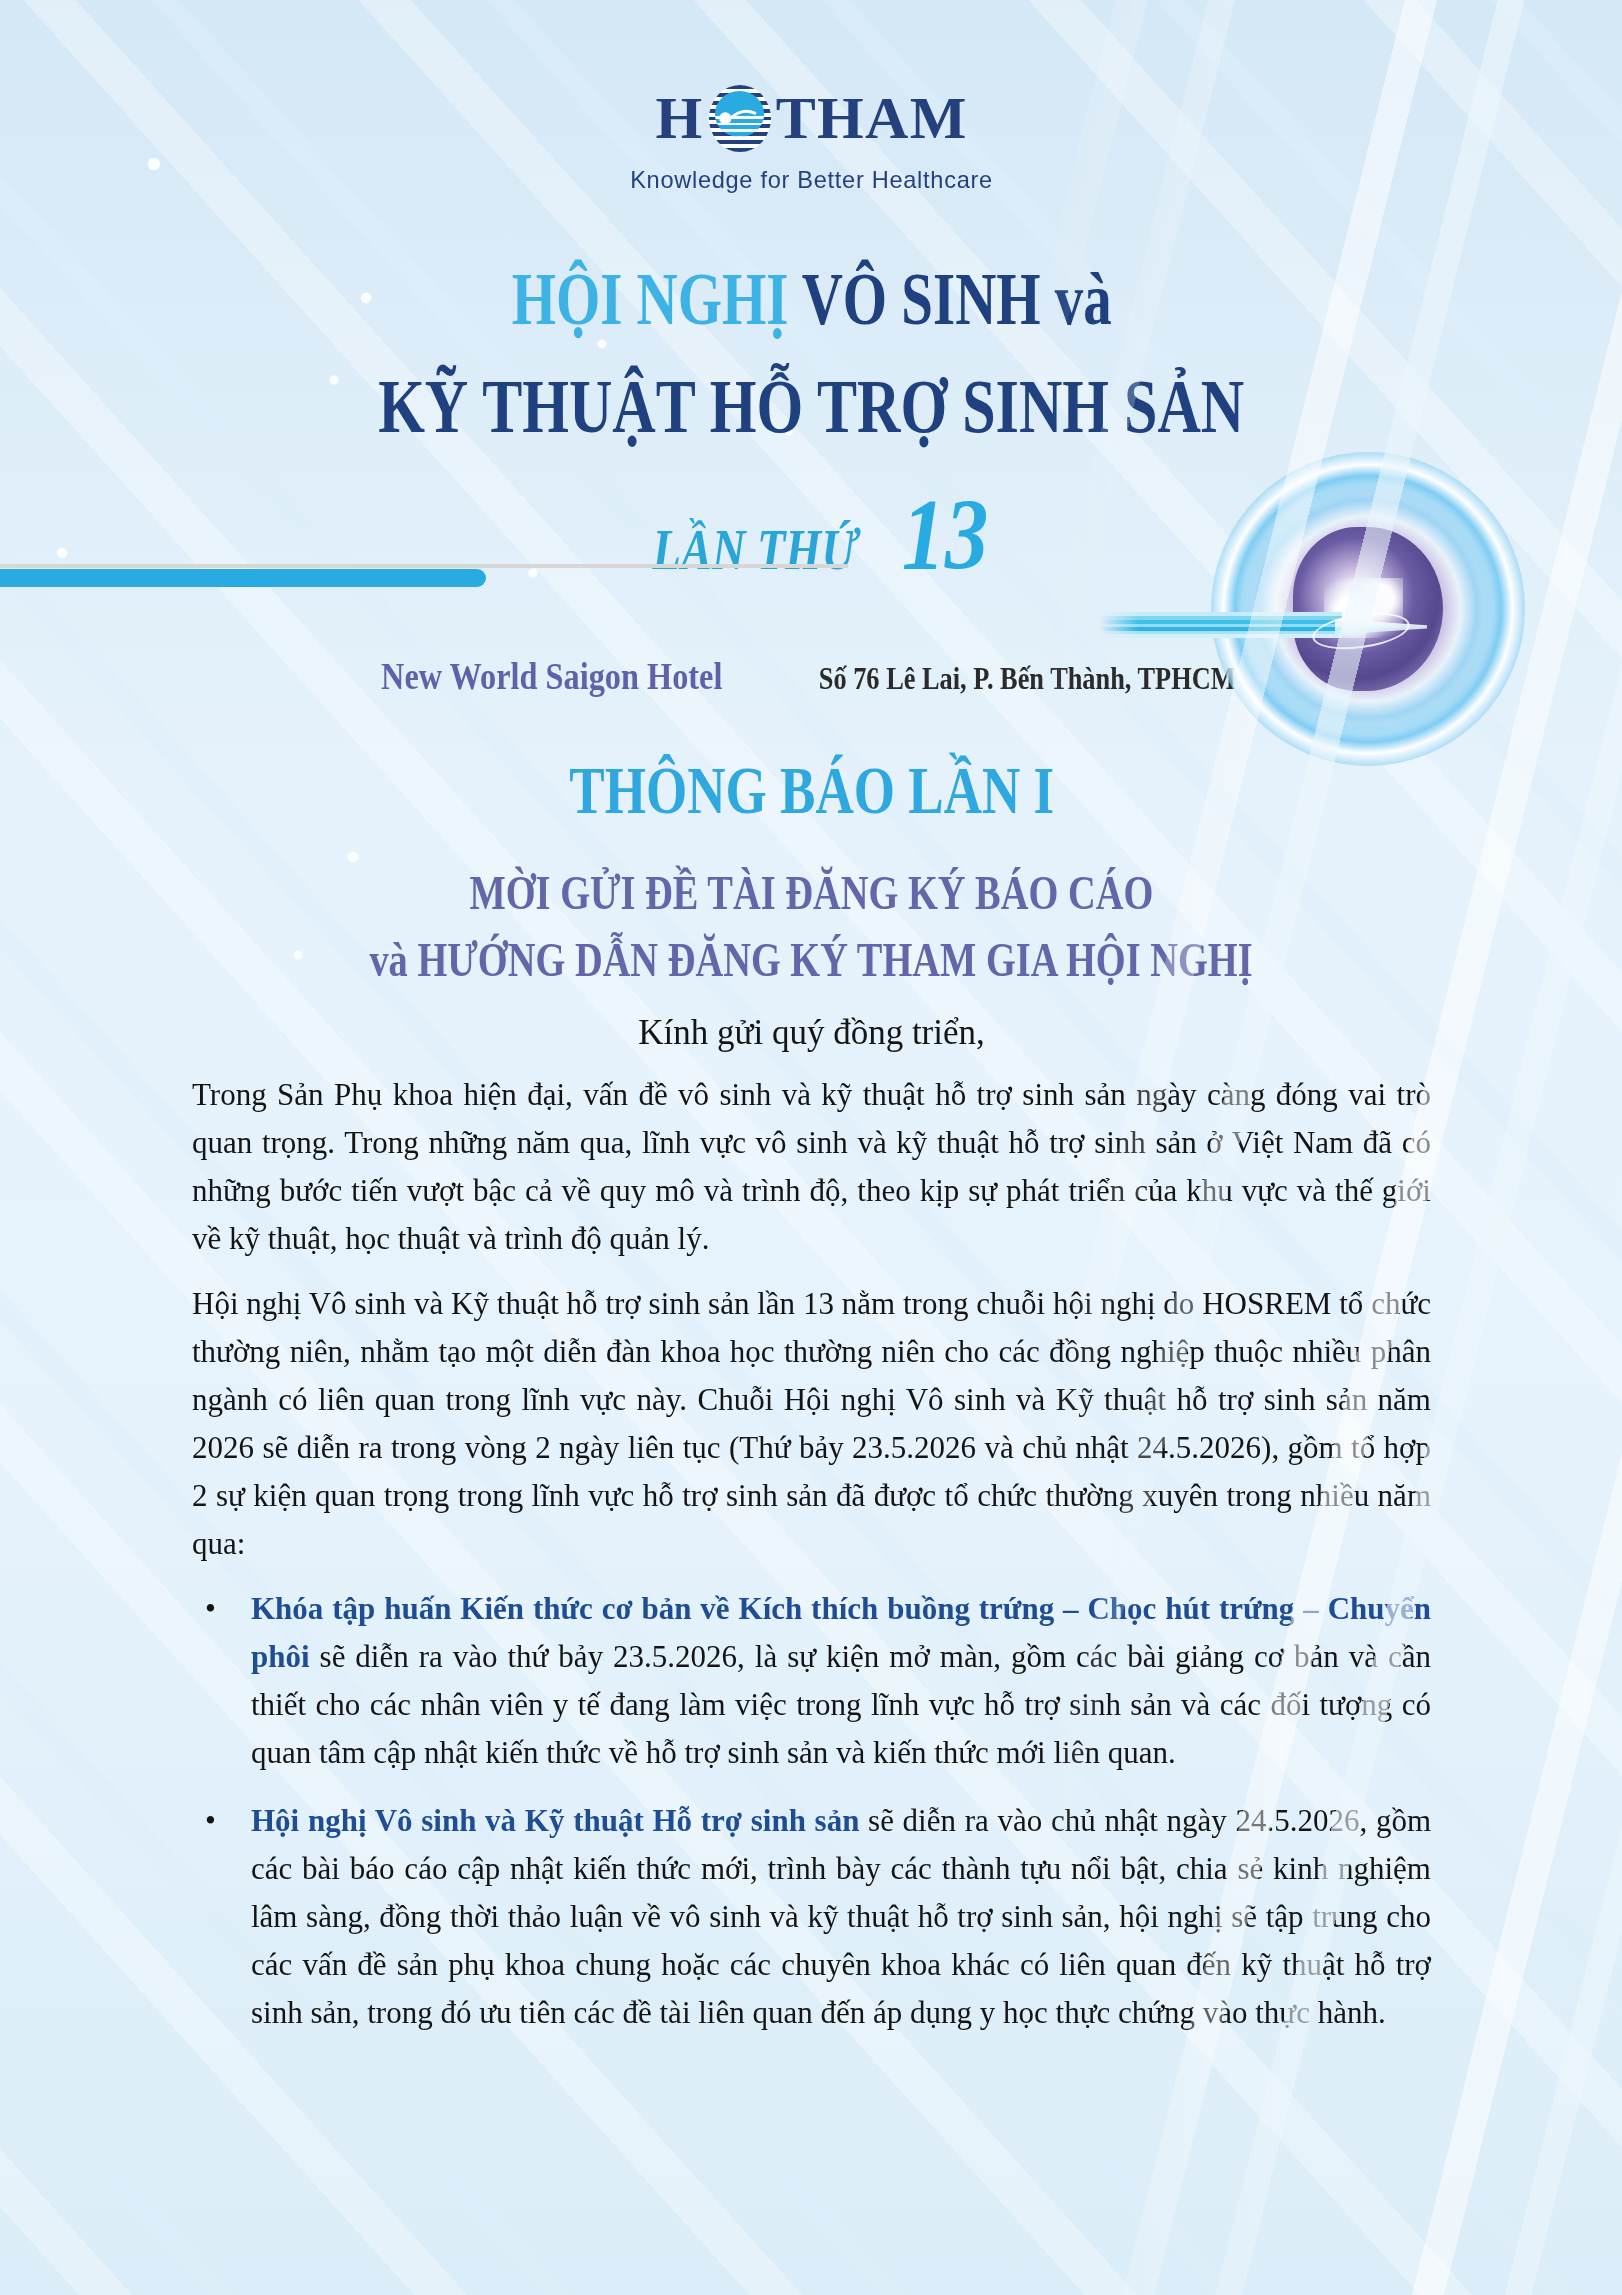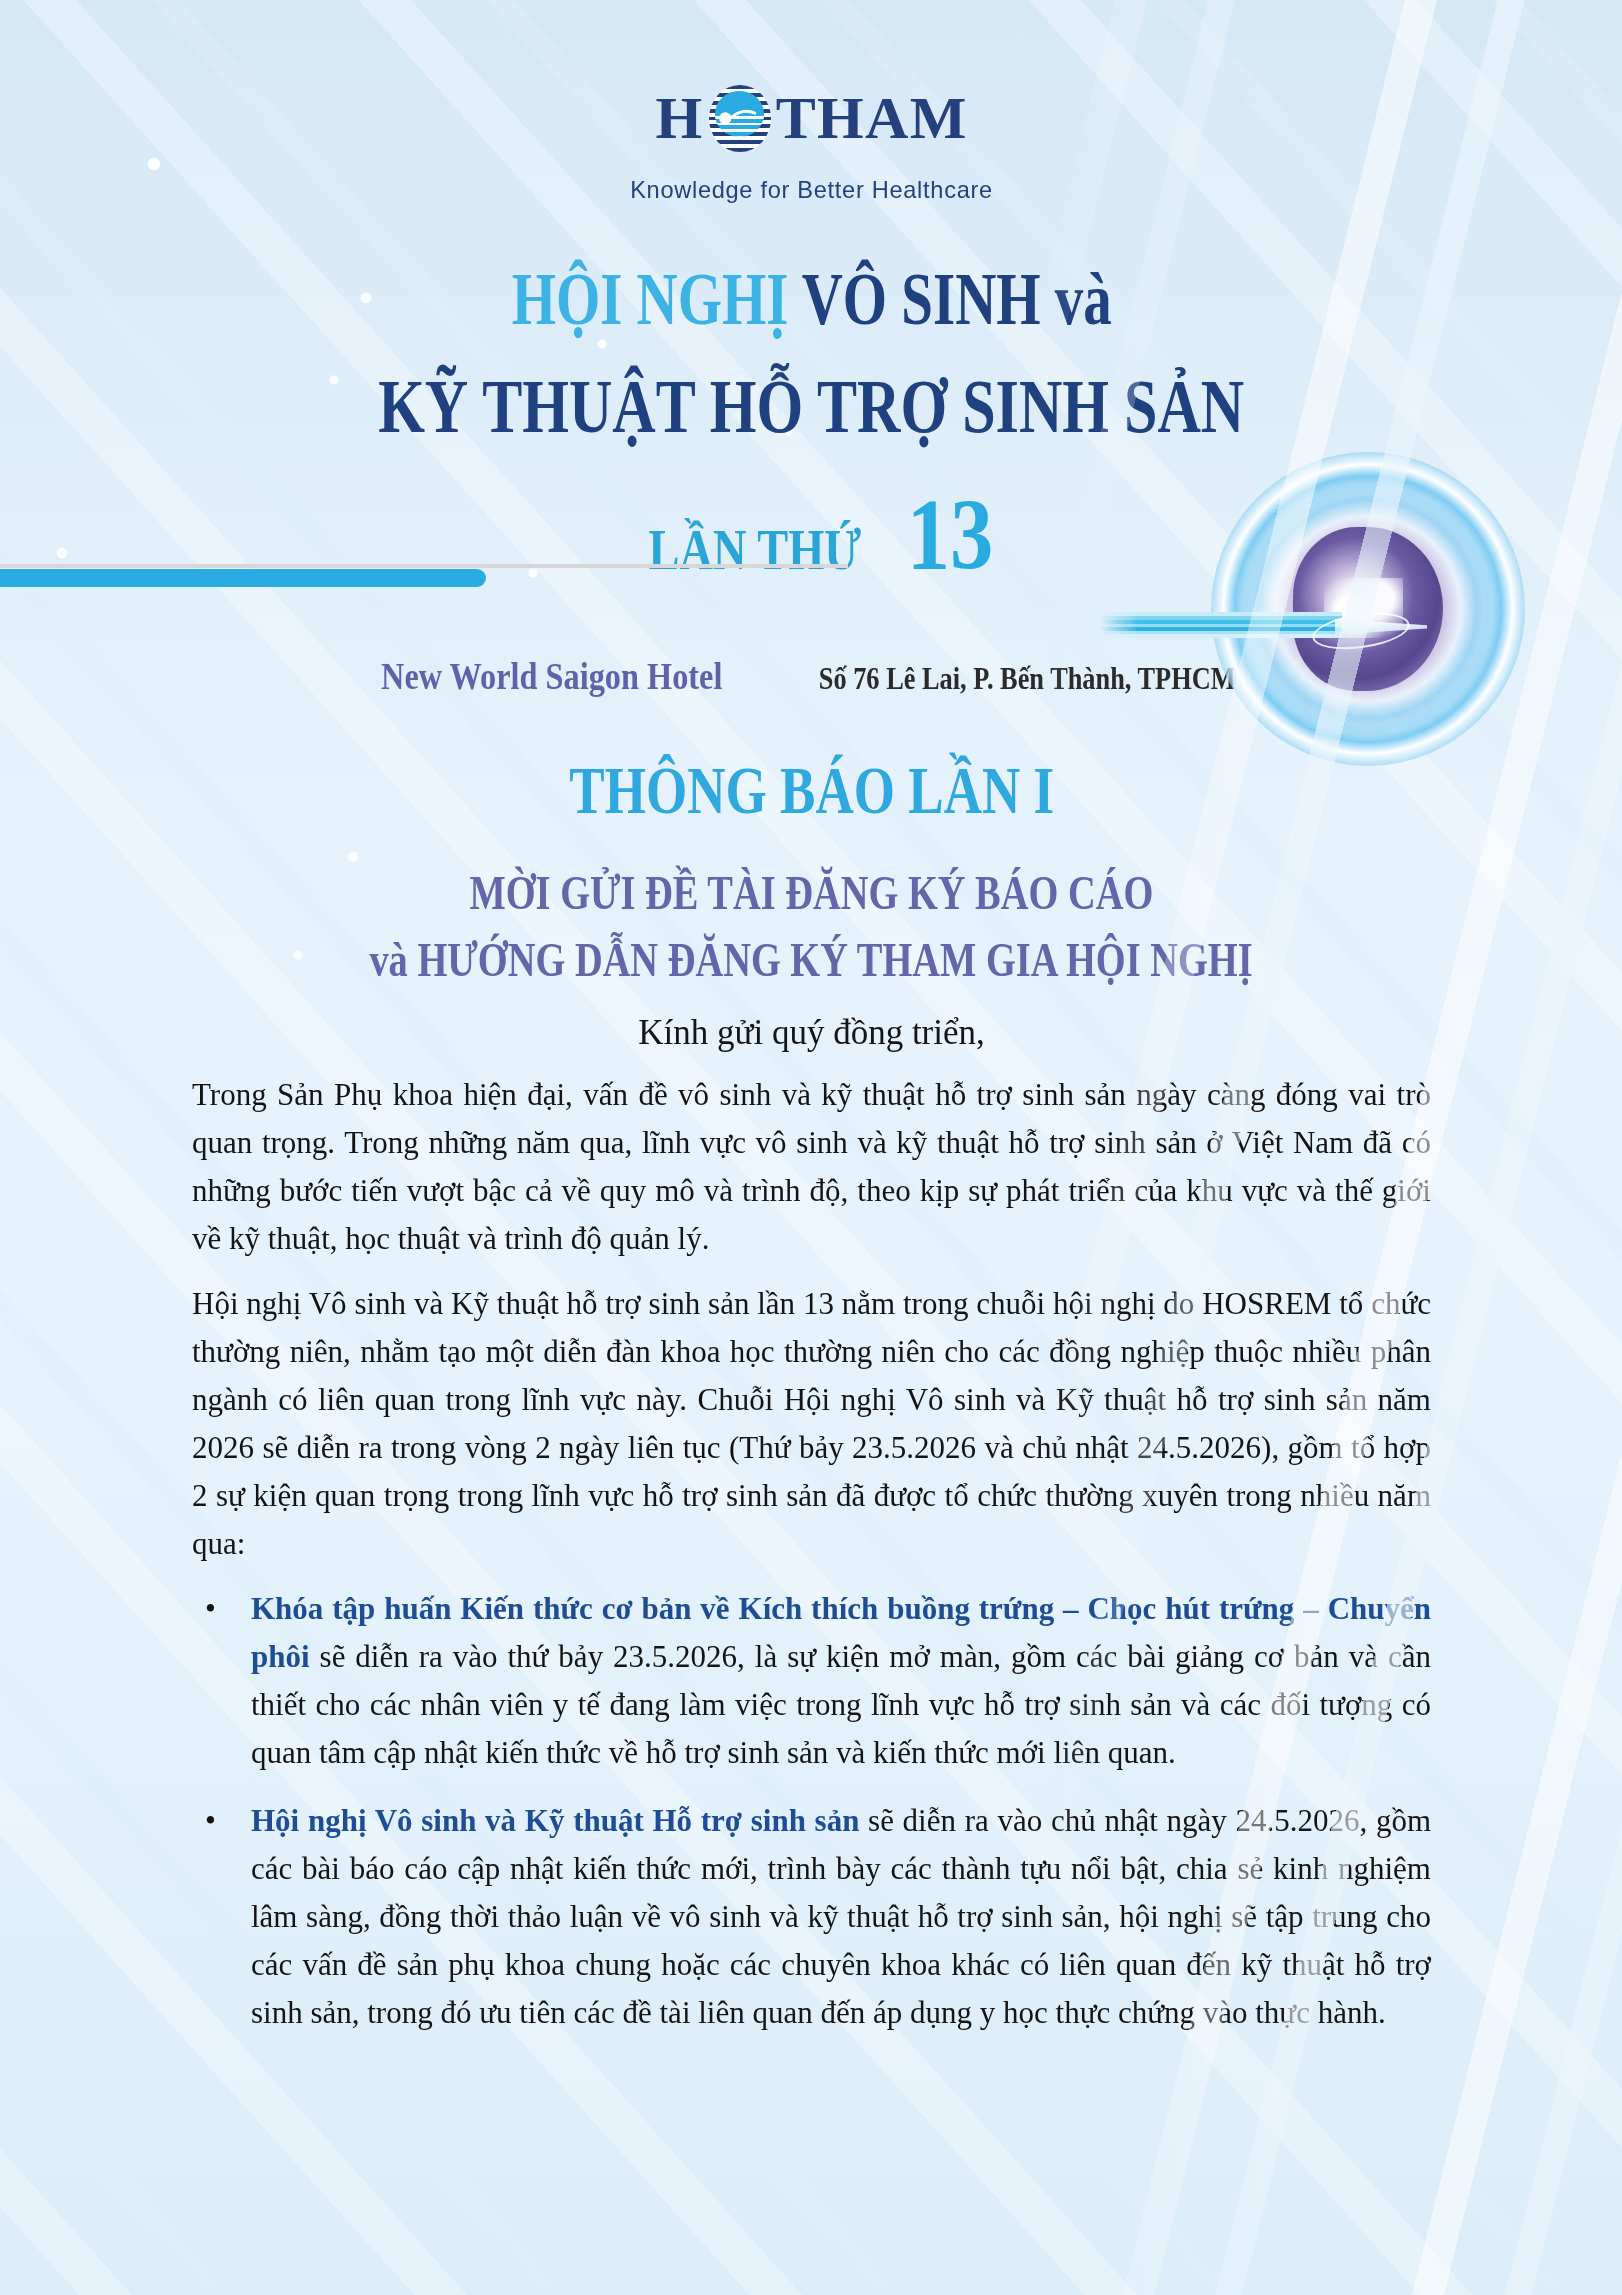--- a/index.html
+++ b/index.html
@@ -46,28 +46,28 @@
   .logo { top:84px; }
   .logo-word { display:flex; align-items:center; justify-content:center; gap:5.2px;
     color:#24417e; font-weight:700; font-size:60px; letter-spacing:1.3px; }
   .o-icon { position:relative; width:62px; height:67px; border-radius:50%; overflow:hidden;
     background:repeating-linear-gradient(180deg, #24417e 0 3.9px, #ffffff 3.9px 7.9px); flex:0 0 auto; }
   .o-disc { position:absolute; left:11%; top:9%; width:78%; height:68%; border-radius:50%;
     background:#29abe2; overflow:hidden; }
   .o-disc::after { content:""; position:absolute; left:0; bottom:0; width:100%; height:46%;
     background:repeating-linear-gradient(180deg, rgba(255,255,255,.95) 0 2.6px, transparent 2.6px 6.5px); }
   .o-sperm { position:absolute; left:8%; top:26%; width:84%; height:46%; }
-  .logo-tagline { margin-top:24px; font-family:"Liberation Sans", sans-serif;
+  .logo-tagline { margin-top:14px; font-family:"Liberation Sans", sans-serif;
     font-size:23.6px; color:#24417e; letter-spacing:0.7px; }
 
   
   .title1 { top:260px; font-weight:700; font-size:73px; line-height:1.1; color:#20417f; }
   .title1 .hl { color:#3db3e5; }
   .title2 { top:364px; font-weight:700; font-size:77px; line-height:1.1; color:#20417f; }
-  .edition { top:489px; display:flex; justify-content:center; align-items:baseline; gap:11px; width:100%; }
+  .edition { top:489px; display:flex; justify-content:center; align-items:baseline; gap:11px; width:100%;font-style:italic; }
   .edition-label { font-weight:700; font-size:58px; color:#2aa5d8; }
   .edition-num { font-weight:700; font-size:102px; color:#29abe2; line-height:.9; }
 
   .rule-gray { top:564px; left:0; width:848px; height:3.9px; background:#d7d7d7; }
   .bar-blue { top:569px; left:0; width:486px; height:17.7px; background:#29abe2;
     border-radius:0 10.5px 10.5px 0; }
 
   
   .date-line { top:609px; font-weight:700; font-size:39px; color:#585ba3; }
   .venue-line { top:654px; display:flex; justify-content:center; align-items:baseline; gap:30px; width:100%; }

